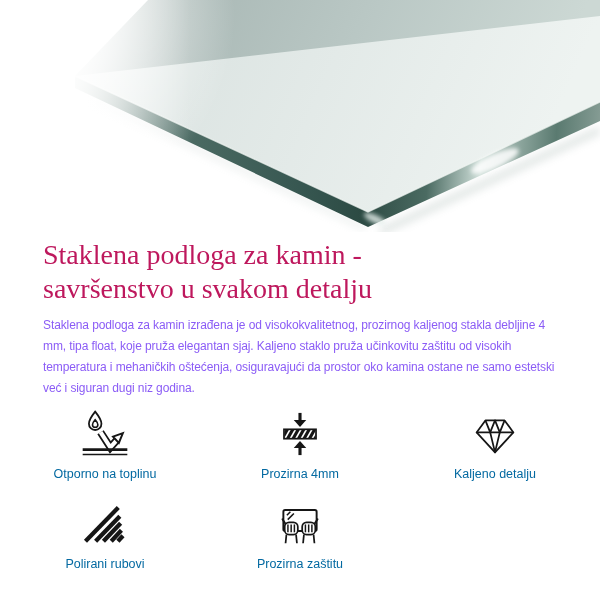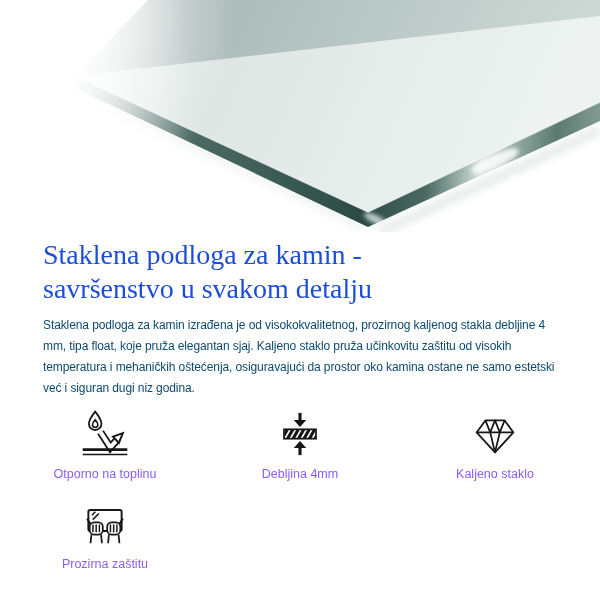--- a/index.html
+++ b/index.html
@@ -4,34 +4,34 @@
 <style>
   html,body{margin:0;padding:0;}
   body{
     width:600px;height:600px;overflow:hidden;background:#ffffff;
     font-family:"Liberation Sans",sans-serif;
     -webkit-font-smoothing:antialiased;
   }
   .hero{display:block;width:600px;height:232px;}
   h1.title{
     font-family:"Liberation Serif","DejaVu Serif",serif;
-    font-weight:400;font-size:28px;line-height:34px;color:#1d4ed8;
+    font-weight:400;font-size:28px;line-height:34px;color:#be185d;
     margin:6px 43px 0 43px;white-space:pre-line;
   }
   .para{
     margin:9px 32px 0 43px;width:517px;
-    font-size:12px;line-height:21px;letter-spacing:-0.1px;color:#0c4a6e;
+    font-size:12px;line-height:21px;letter-spacing:-0.1px;color:#8b5cf6;
   }
   .features{
     margin:10px 30px 0 30px;
     display:grid;grid-template-columns:150px 1fr 150px;row-gap:18px;
   }
   .feature{display:flex;flex-direction:column;align-items:center;}
   .icon-box{height:50px;display:flex;align-items:center;justify-content:center;}
-  .flabel{margin-top:8px;font-size:12.5px;color:#8b5cf6;}
+  .flabel{margin-top:8px;font-size:12.5px;color:#0369a1;}
   svg{display:block;}
 </style>
 </head>
 <body>
 
 <svg class="hero" width="600" height="232" viewBox="0 0 600 232" aria-hidden="true">
   <defs>
     <linearGradient id="gSurf" x1="150" y1="0" x2="520" y2="160" gradientUnits="userSpaceOnUse">
       <stop offset="0" stop-color="#a7b6b3"></stop>
       <stop offset="0.5" stop-color="#b9c7c4"></stop>
@@ -126,36 +126,48 @@
           <line x1="29" y1="40" x2="38" y2="24"></line>
           <line x1="36" y1="40" x2="45" y2="24"></line>
           <line x1="43" y1="40" x2="52" y2="24"></line>
           <line x1="50" y1="40" x2="59" y2="24"></line>
         </g>
         <rect x="11.5" y="26" width="41" height="12" stroke="#161616" stroke-width="2.2"></rect>
         <polygon points="24,50 40,50 32,41" fill="#161616"></polygon>
         <line x1="32" y1="49.5" x2="32" y2="59" stroke="#161616" stroke-width="4"></line>
       </svg>
     </div>
-    <div class="flabel">Debljina 4mm</div>
+    <div class="flabel">Prozirna 4mm</div>
   </div>
 
 
   <div class="feature">
     <div class="icon-box">
       <svg width="52" height="48" viewBox="0 0 64 60" fill="none" stroke="#161616" stroke-width="2.2" stroke-linejoin="round">
         <path d="M20 13 L44 13 L55 28 L32 53 L9 28 Z"></path>
         <path d="M9 28 L55 28"></path>
         <path d="M20 13 L26 28 L32 13 L38 28 L44 13"></path>
         <path d="M26 28 L32 53 L38 28"></path>
       </svg>
     </div>
-    <div class="flabel">Kaljeno staklo</div>
+    <div class="flabel">Kaljeno detalju</div>
   </div>
 
+  <div class="feature">
+    <div class="icon-box">
+      <svg width="50" height="48" viewBox="0 0 64 60" stroke="#161616" stroke-width="5.5">
+        <line x1="7" y1="52" x2="49" y2="9"></line>
+        <line x1="20" y1="52" x2="51" y2="20"></line>
+        <line x1="30" y1="52" x2="52" y2="29"></line>
+        <line x1="40" y1="52" x2="53" y2="38"></line>
+        <line x1="48.5" y1="52" x2="55" y2="45"></line>
+      </svg>
+    </div>
+    <div class="flabel">Polirani rubovi</div>
+  </div>
 
   <div class="feature">
     <div class="icon-box">
       <svg width="56" height="46" viewBox="0 0 64 52" fill="none" stroke="#161616">
         <rect x="13" y="10" width="38" height="24" rx="2" fill="#ffffff" stroke-width="2.2"></rect>
         <line x1="17" y1="16" x2="21" y2="12" stroke-width="1.8"></line>
         <line x1="18" y1="21" x2="25" y2="14" stroke-width="1.8"></line>
 
         <line x1="15.5" y1="26" x2="12" y2="20.5" stroke-width="2.2" stroke-linecap="round"></line>
         <rect x="14.5" y="24" width="15" height="14" rx="5" fill="#ffffff" stroke-width="2"></rect>

